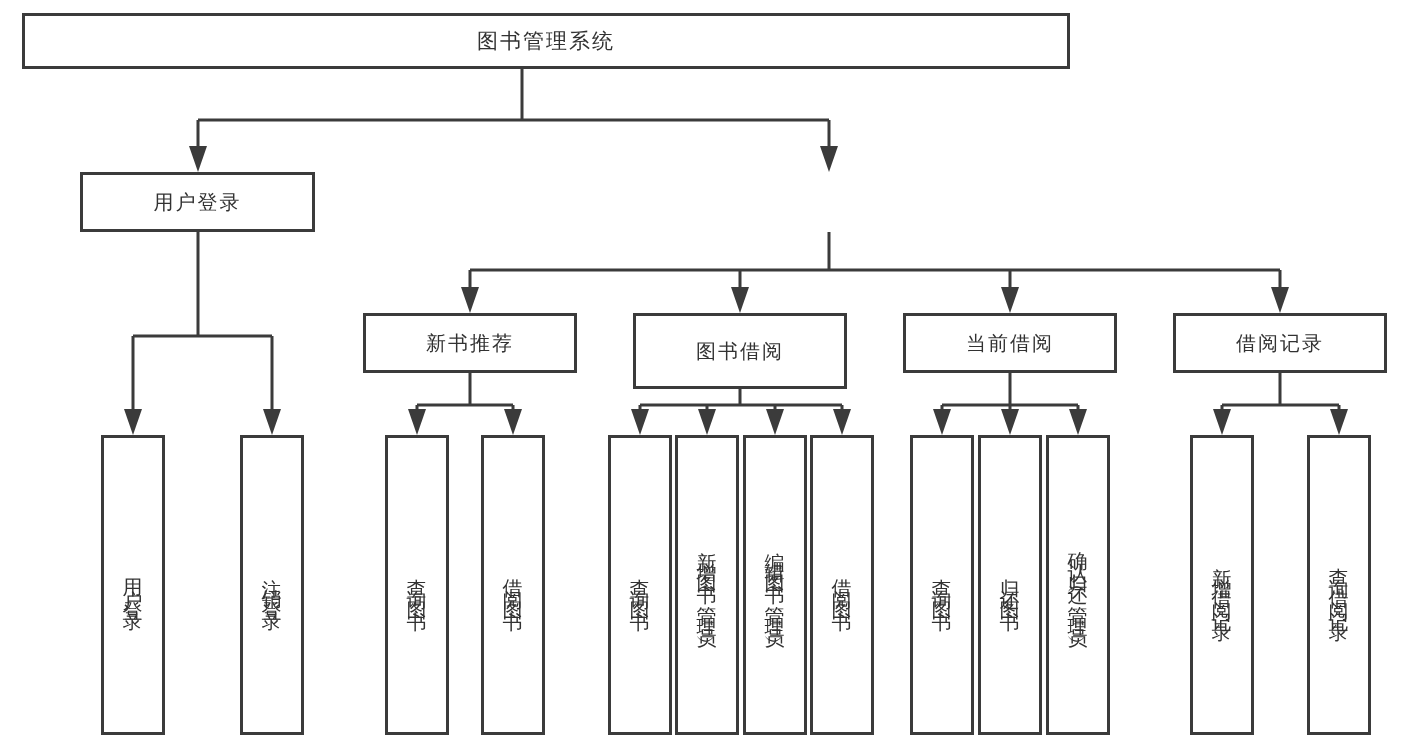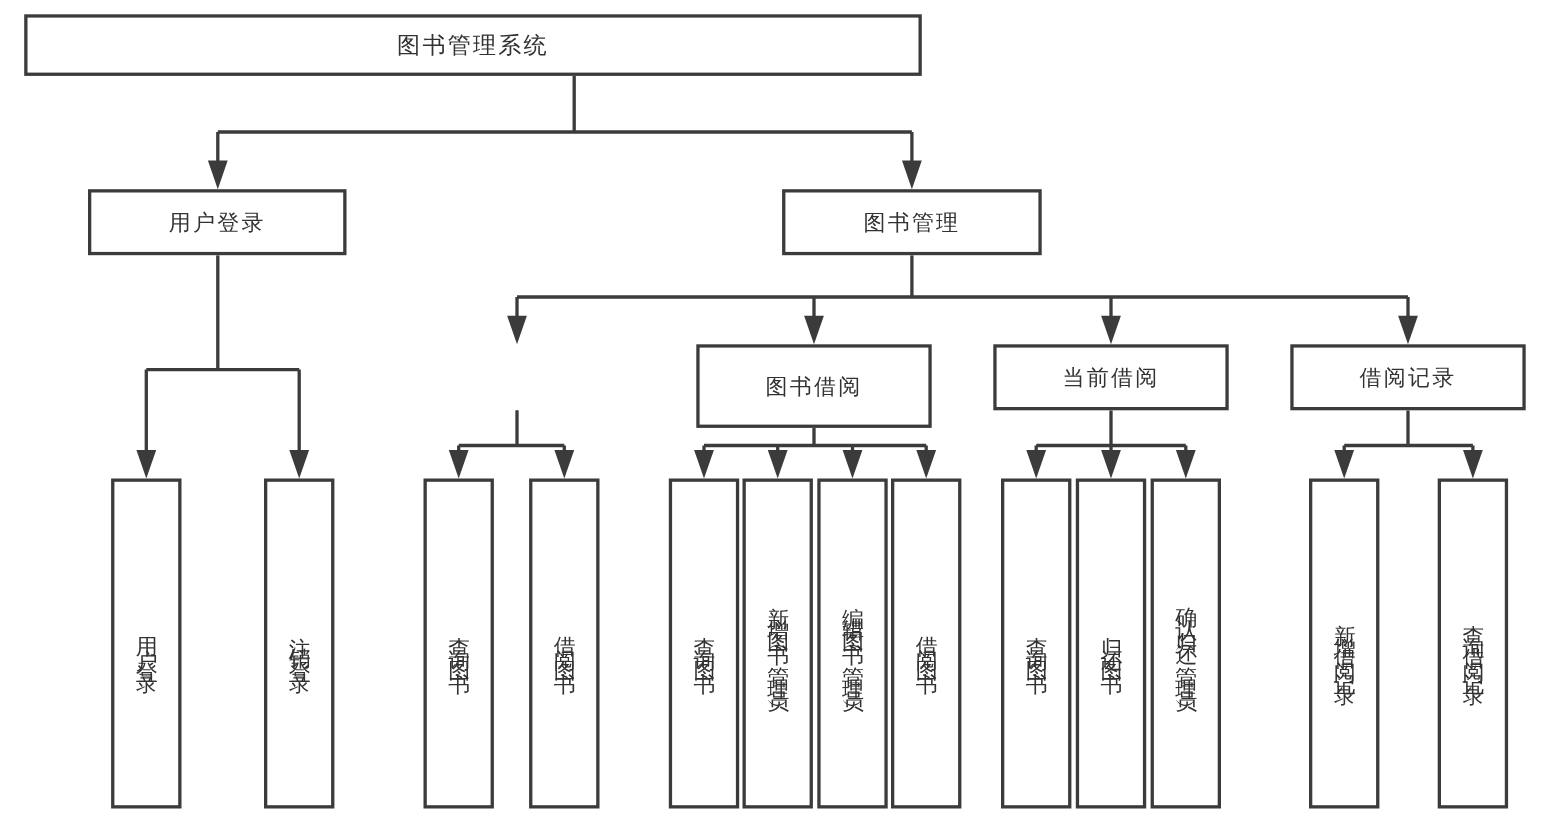--- a/index.html
+++ b/index.html
@@ -97,31 +97,31 @@
       <polygon points="1069,409 1087,409 1078,435"></polygon>
     </g>
 
     <g>
       <path d="M1280 373 V405 M1222 405 H1339 M1222 405 V411 M1339 405 V411"></path>
       <polygon points="1213,409 1231,409 1222,435"></polygon>
       <polygon points="1330,409 1348,409 1339,435"></polygon>
     </g>
   </svg>
 
-  <div class="node h root-box" style="left:22px;top:13px;width:816px;height:56px">
+  <div class="node h root-box" style="left:22px;top:13px;width:1048px;height:56px">
     <span>图书管理系统</span>
   </div>
 
   <div class="node h" style="left:80px;top:172px;width:235px;height:60px">
     <span>用户登录</span>
   </div>
-  <div class="node h" style="left:711px;top:172px;width:236px;height:60px">
-    <span>图书管理</span>
+
+  <div class="node h" style="left:363px;top:313px;width:214px;height:60px">
+    <span>新书推荐</span>
   </div>
-
   <div class="node h" style="left:633px;top:313px;width:214px;height:76px">
     <span>图书借阅</span>
   </div>
   <div class="node h" style="left:1173px;top:313px;width:214px;height:60px">
     <span>借阅记录</span>
   </div>
   <div class="node h" style="left:903px;top:313px;width:214px;height:60px">
     <span>当前借阅</span>
   </div>
 

